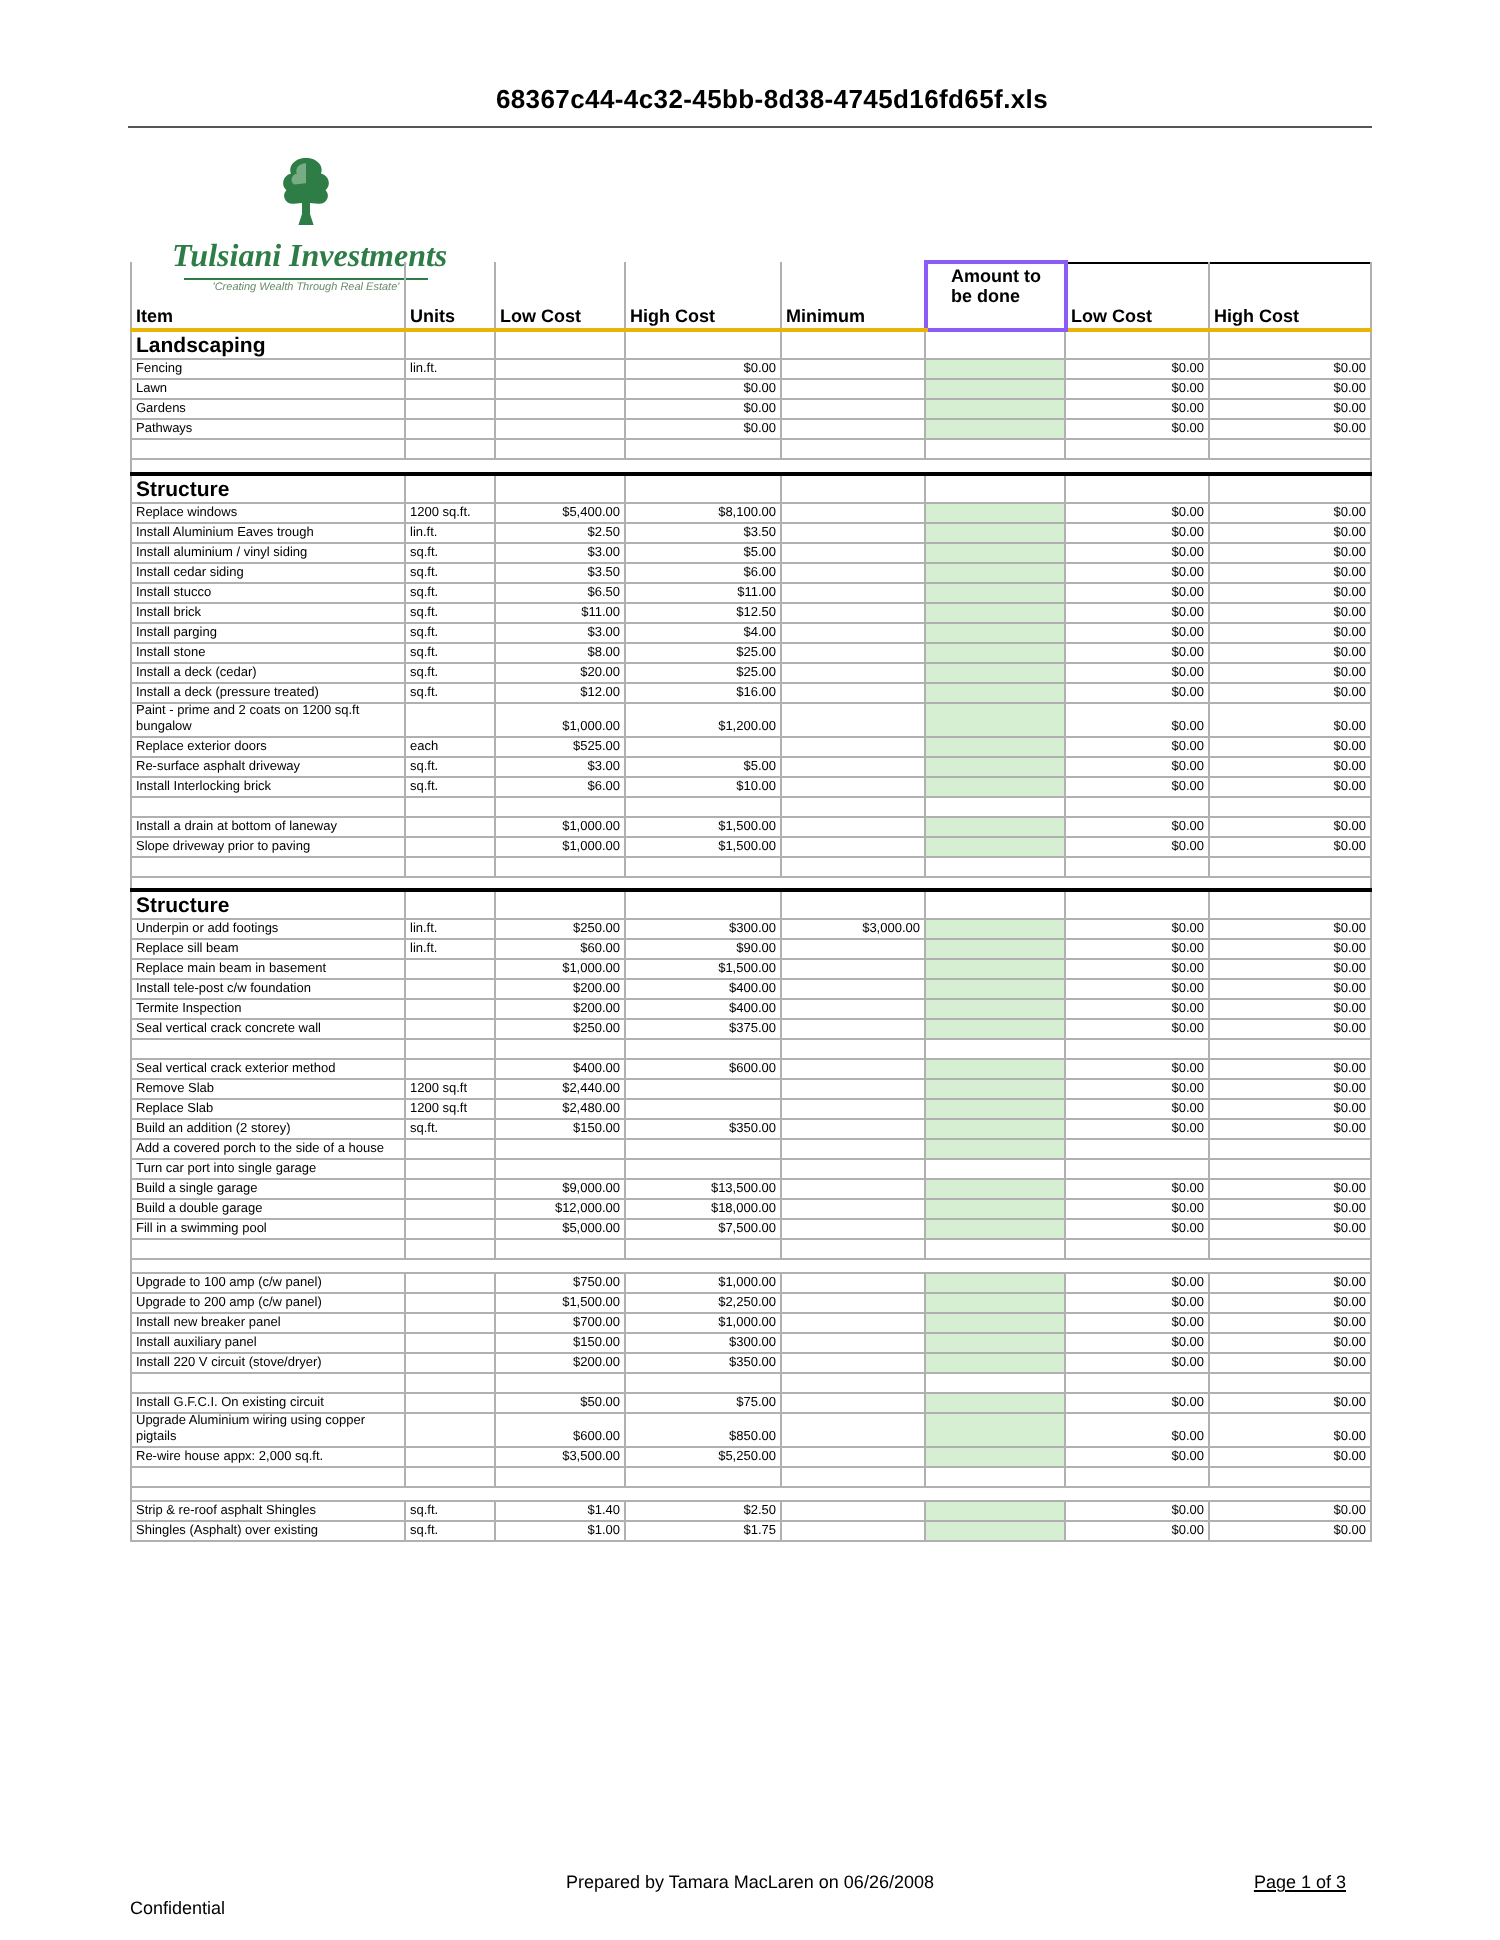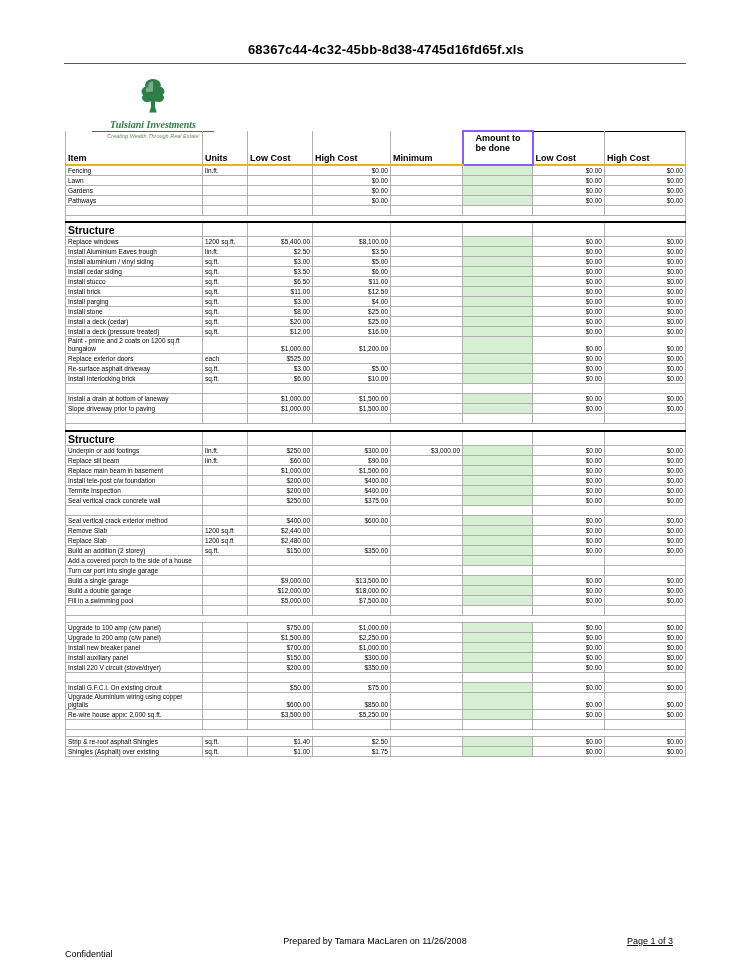--- a/index.html
+++ b/index.html
@@ -31,21 +31,21 @@
   .logo {
     position: absolute;
     top: 78px; left: 86px;
     width: 134px;
     text-align: center;
   }
   .logo-name {
     font-family: "Liberation Serif", serif;
     font-style: italic;
     font-weight: bold;
-    font-size: 10px;
+    font-size: 16px;
     color: var(--logo-green, #2e7d46);
     white-space: nowrap;
     margin-top: 1px;
   }
   .logo-rule { border-top: 1px solid var(--logo-green, #2e7d46); margin: 1px 6px; }
   .logo-tagline {
     font-size: 5.5px;
     font-style: italic;
     color: #6a8a6a;
     white-space: nowrap;
@@ -147,20 +147,30 @@
         <th class="h-units">Units</th>
         <th class="h-low">Low Cost</th>
         <th class="h-high">High Cost</th>
         <th class="h-min">Minimum</th>
         <th class="h-amount">Amount to be done</th>
         <th class="h-low2">Low Cost</th>
         <th class="h-high2">High Cost</th>
       </tr>
     </thead>
     <tbody>
+        <tr class="section-row">
+          <td class="sec">Landscaping</td>
+          <td></td>
+          <td class="num"></td>
+          <td class="num"></td>
+          <td class="num"></td>
+          <td></td>
+          <td class="num"></td>
+          <td class="num"></td>
+        </tr>
         <tr class="item-row">
           <td>Fencing</td>
           <td>lin.ft.</td>
           <td class="num"></td>
           <td class="num">$0.00</td>
           <td class="num"></td>
           <td class="green"></td>
           <td class="num">$0.00</td>
           <td class="num">$0.00</td>
         </tr>
@@ -703,18 +713,18 @@
           <td class="num">$1.75</td>
           <td class="num"></td>
           <td class="green"></td>
           <td class="num">$0.00</td>
           <td class="num">$0.00</td>
         </tr>
       </tbody>
   </table>
 
   <div class="footer">
-    <span class="f-center">Prepared by Tamara MacLaren on 11/26/2008</span>
+    <span class="f-center">Prepared by Tamara MacLaren on 06/26/2008</span>
     <span class="f-left">Confidential</span>
     <span class="f-right">Page 1 of 3</span>
   </div>
 
 </div>
 
 </body></html>

